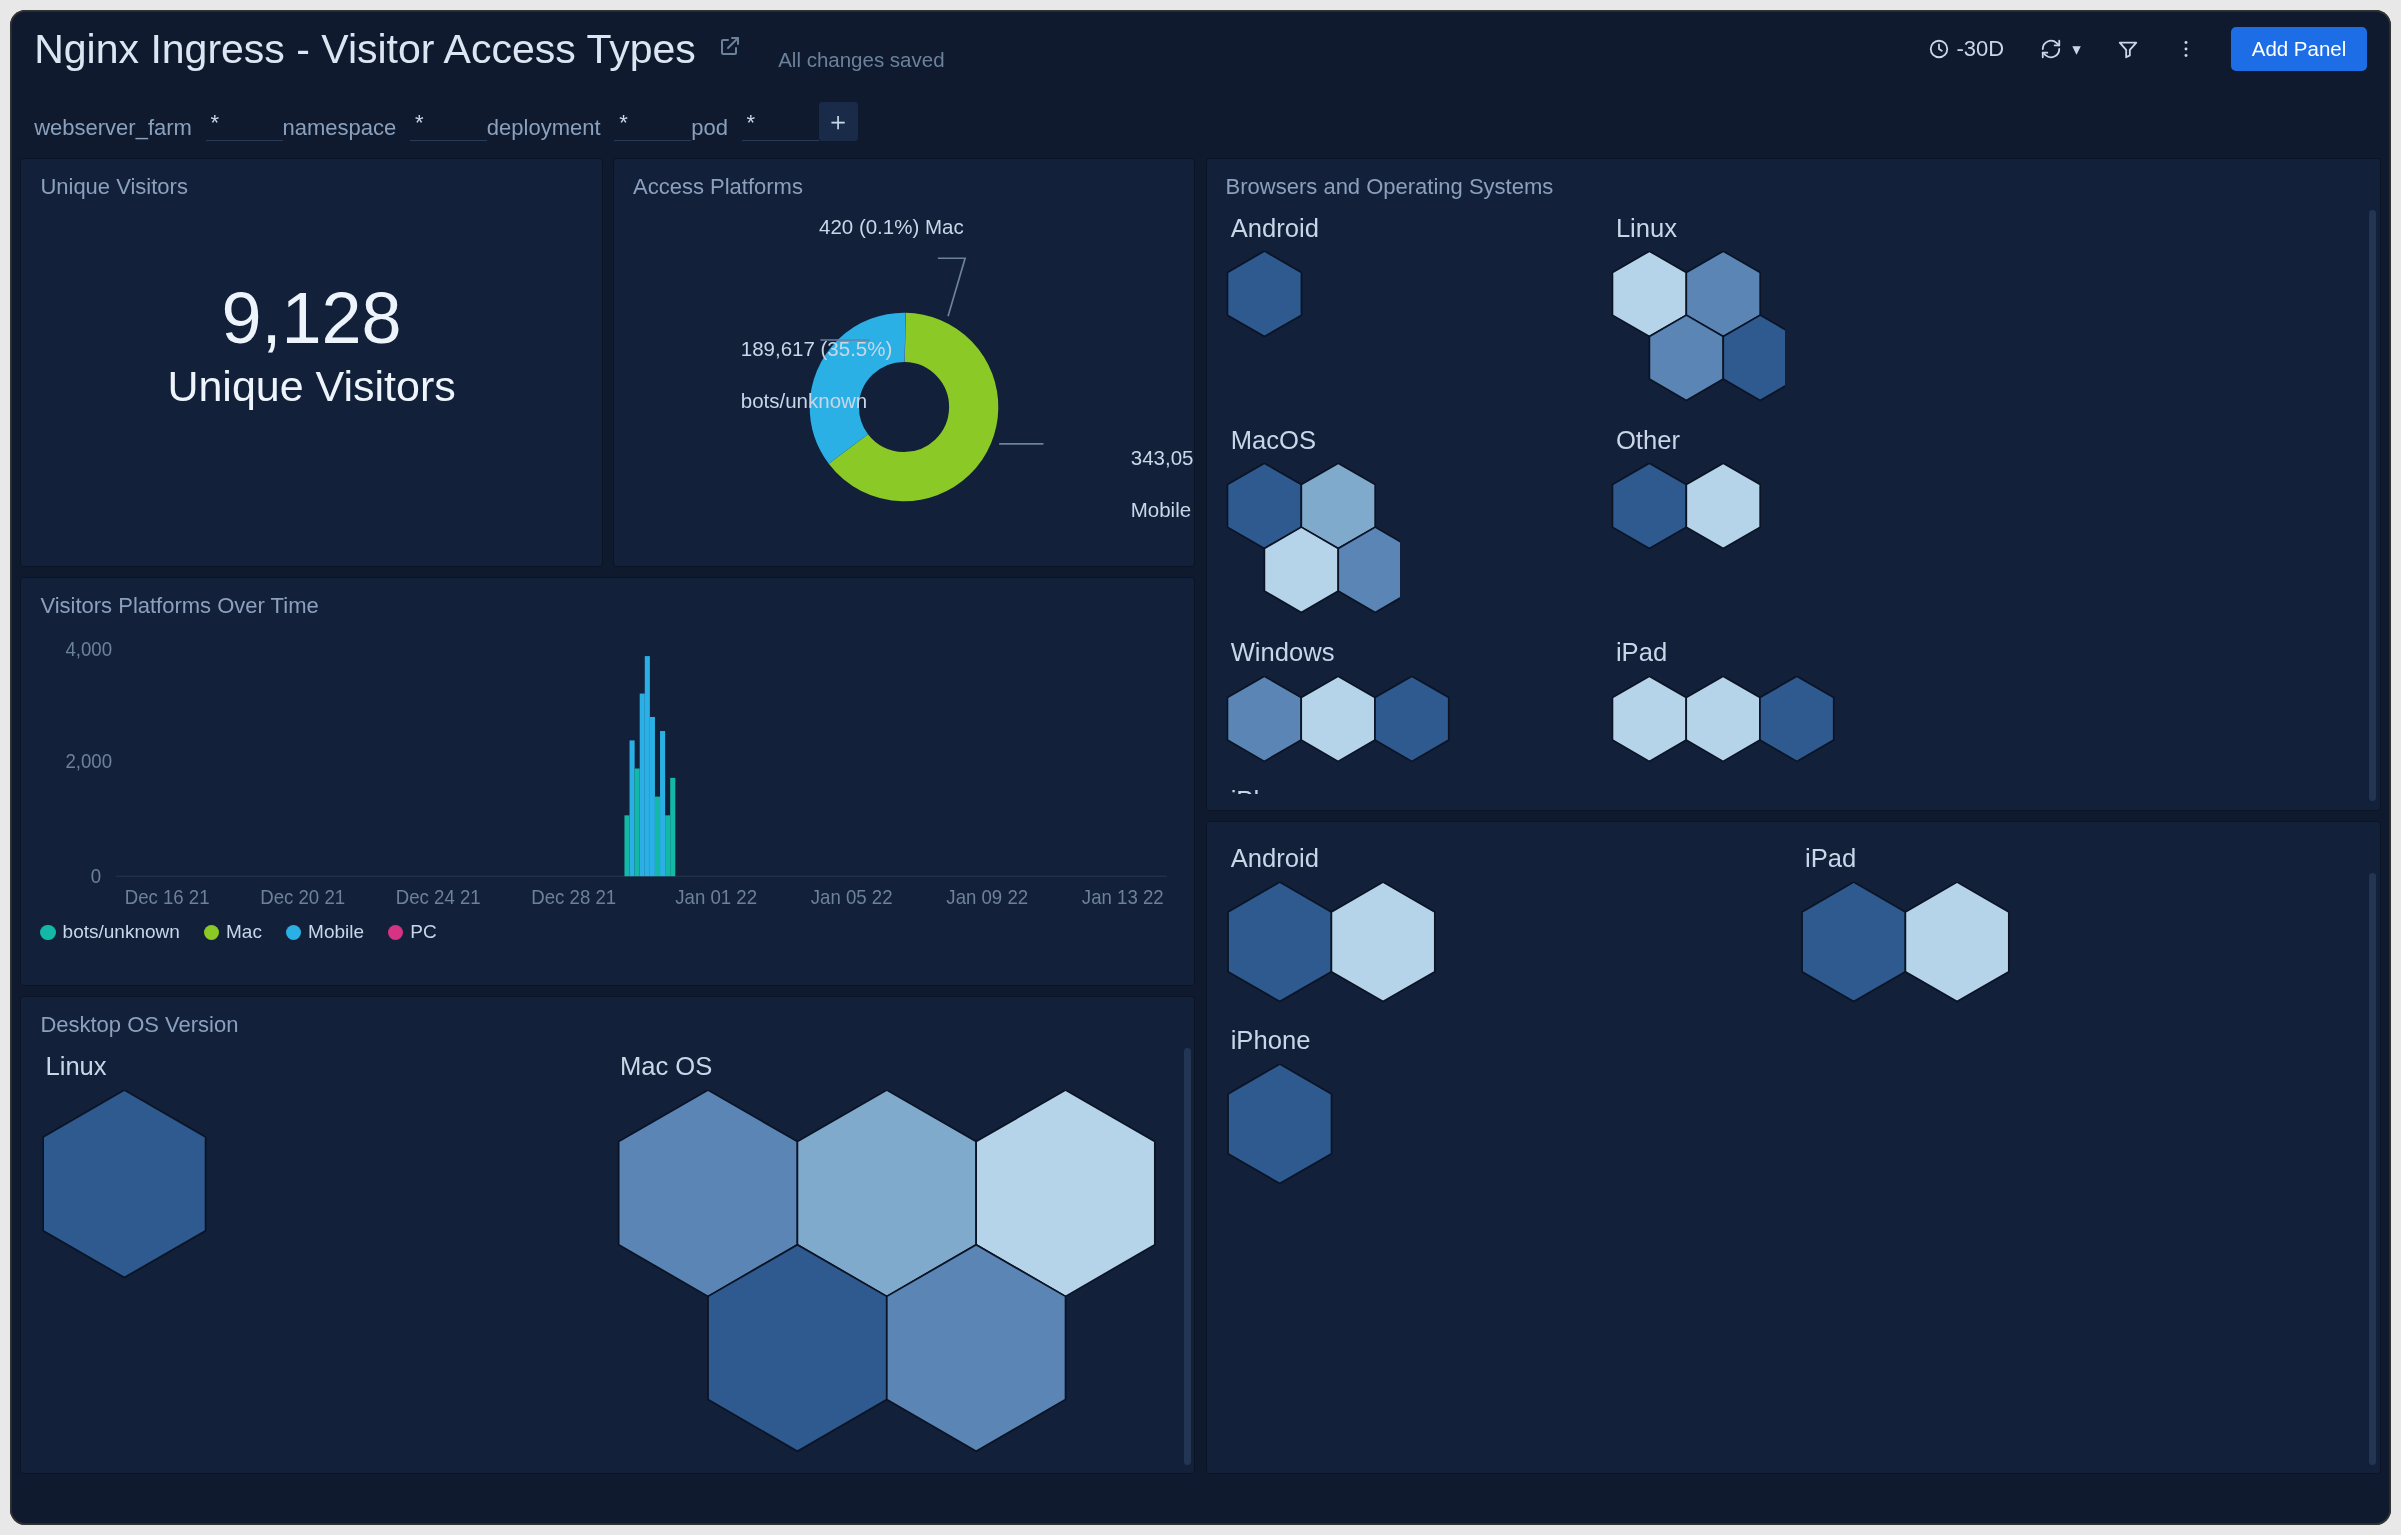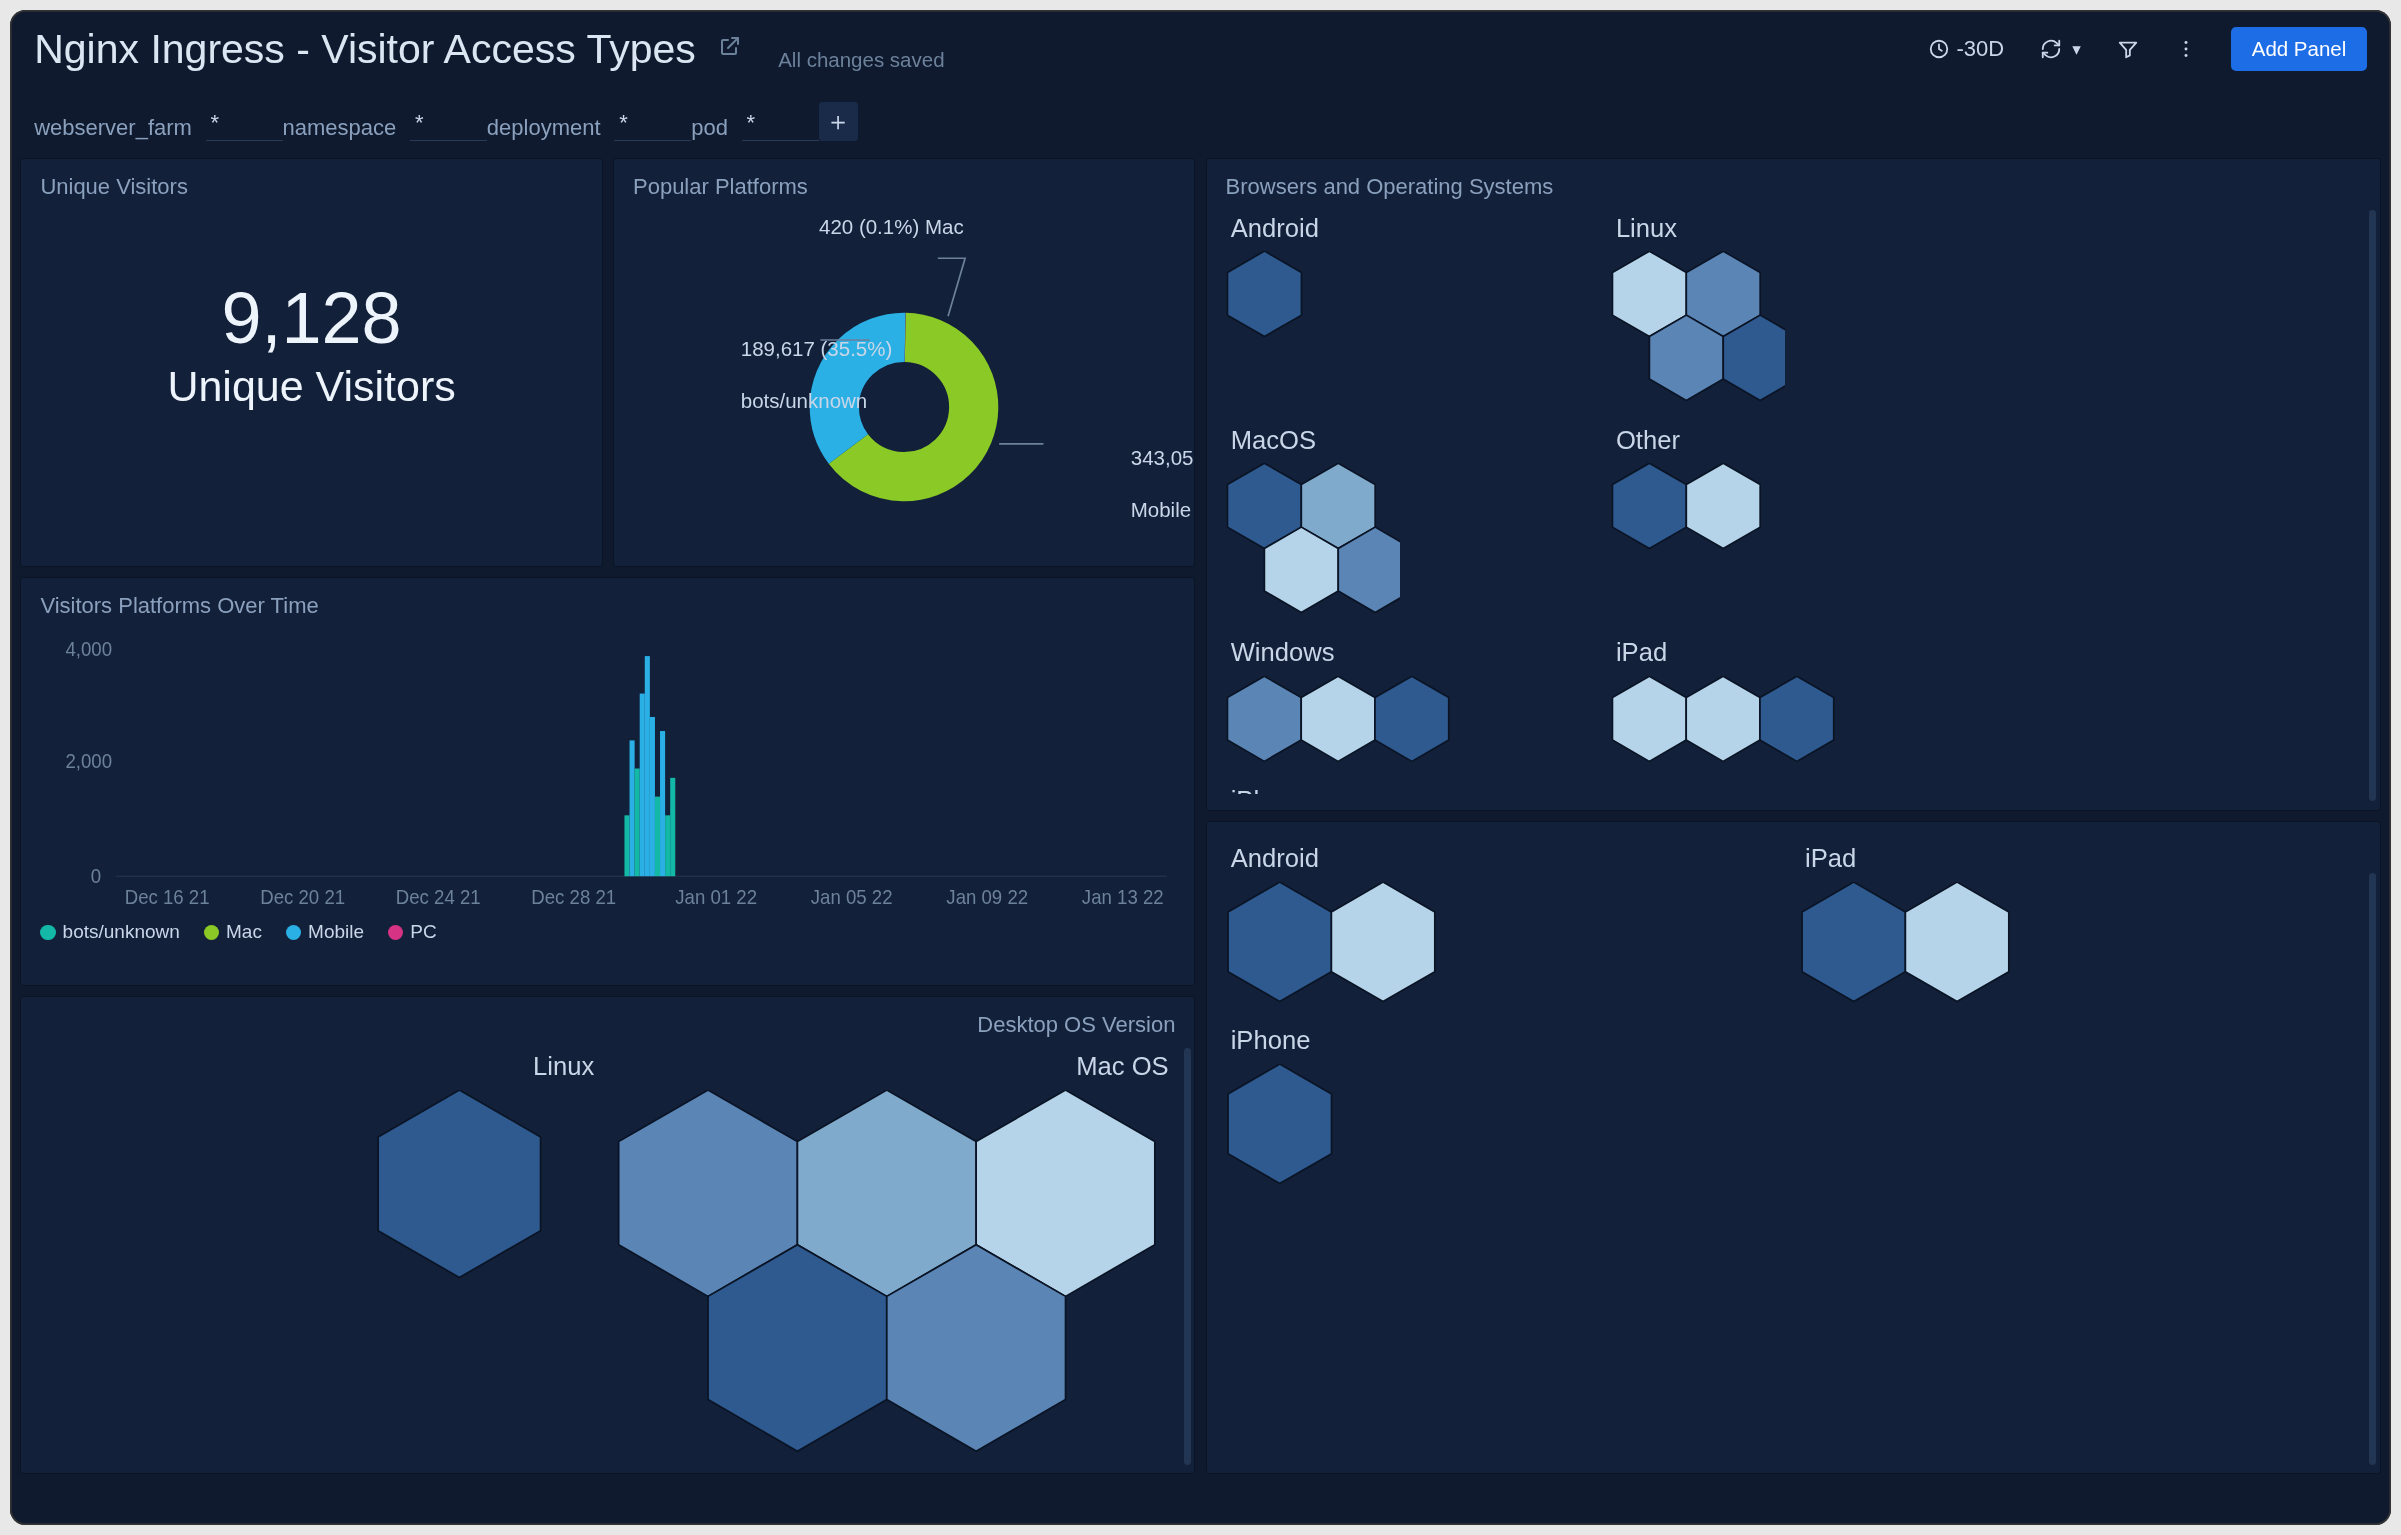--- a/index.html
+++ b/index.html
@@ -184,21 +184,21 @@
   .hex-cluster { position: relative; display: inline-block; }
   .hex-cluster svg { display: block; }
   .hexcell { stroke: #0a1425; stroke-width: 2; }
 
   
   .three-up { flex: none; width: calc(33.33% - 13.6px);}
   .two-up   { flex: none; width: calc(50% - 13.6px);}
   .half     { flex: none; width: calc(50% - 13.6px);}
 
   
-  .desktop-panel { flex: 1; text-align: right; }
+  .desktop-panel { flex: 1; }
 
 </style>
 </head>
 <body>
 
 <div class="viewport">
 
   <div class="topbar">
     <div class="title">Nginx Ingress - Visitor Access Types</div>
     <span class="share-icon">
@@ -267,21 +267,21 @@
 
       <div class="row1">
 
         <div class="panel">
           <div class="panel-title">Unique Visitors</div>
           <div class="big-number">9,128</div>
           <div class="big-sub">Unique Visitors</div>
         </div>
 
         <div class="panel">
-          <div class="panel-title">Popular Platforms</div>
+          <div class="panel-title">Access Platforms</div>
           <div class="donut-wrap">
             <svg class="donut" width="205" height="205" viewBox="0 0 100 100">
               <circle cx="50" cy="50" r="34" fill="none" stroke="var(--donut-green)" stroke-width="24" stroke-dasharray="137.4 213.6" transform="rotate(-89 50 50)"></circle>
               <circle cx="50" cy="50" r="34" fill="none" stroke="var(--donut-blue)" stroke-width="24" stroke-dasharray="75.8 213.6" stroke-dashoffset="-137.4" transform="rotate(-89 50 50)"></circle>
               <circle cx="50" cy="50" r="34" fill="none" stroke="var(--donut-pink)" stroke-width="24" stroke-dasharray="0.5 213.6" stroke-dashoffset="-213.2" transform="rotate(-89 50 50)"></circle>
             </svg>
             <svg class="leader" style="left:0;top:0;" width="100%" height="100%" viewBox="0 0 637 420">
               <polyline points="370,128 390,60 358,60"></polyline>
               <polyline points="278,156 230,156 220,156"></polyline>
               <polyline points="430,278 470,278 482,278"></polyline>

